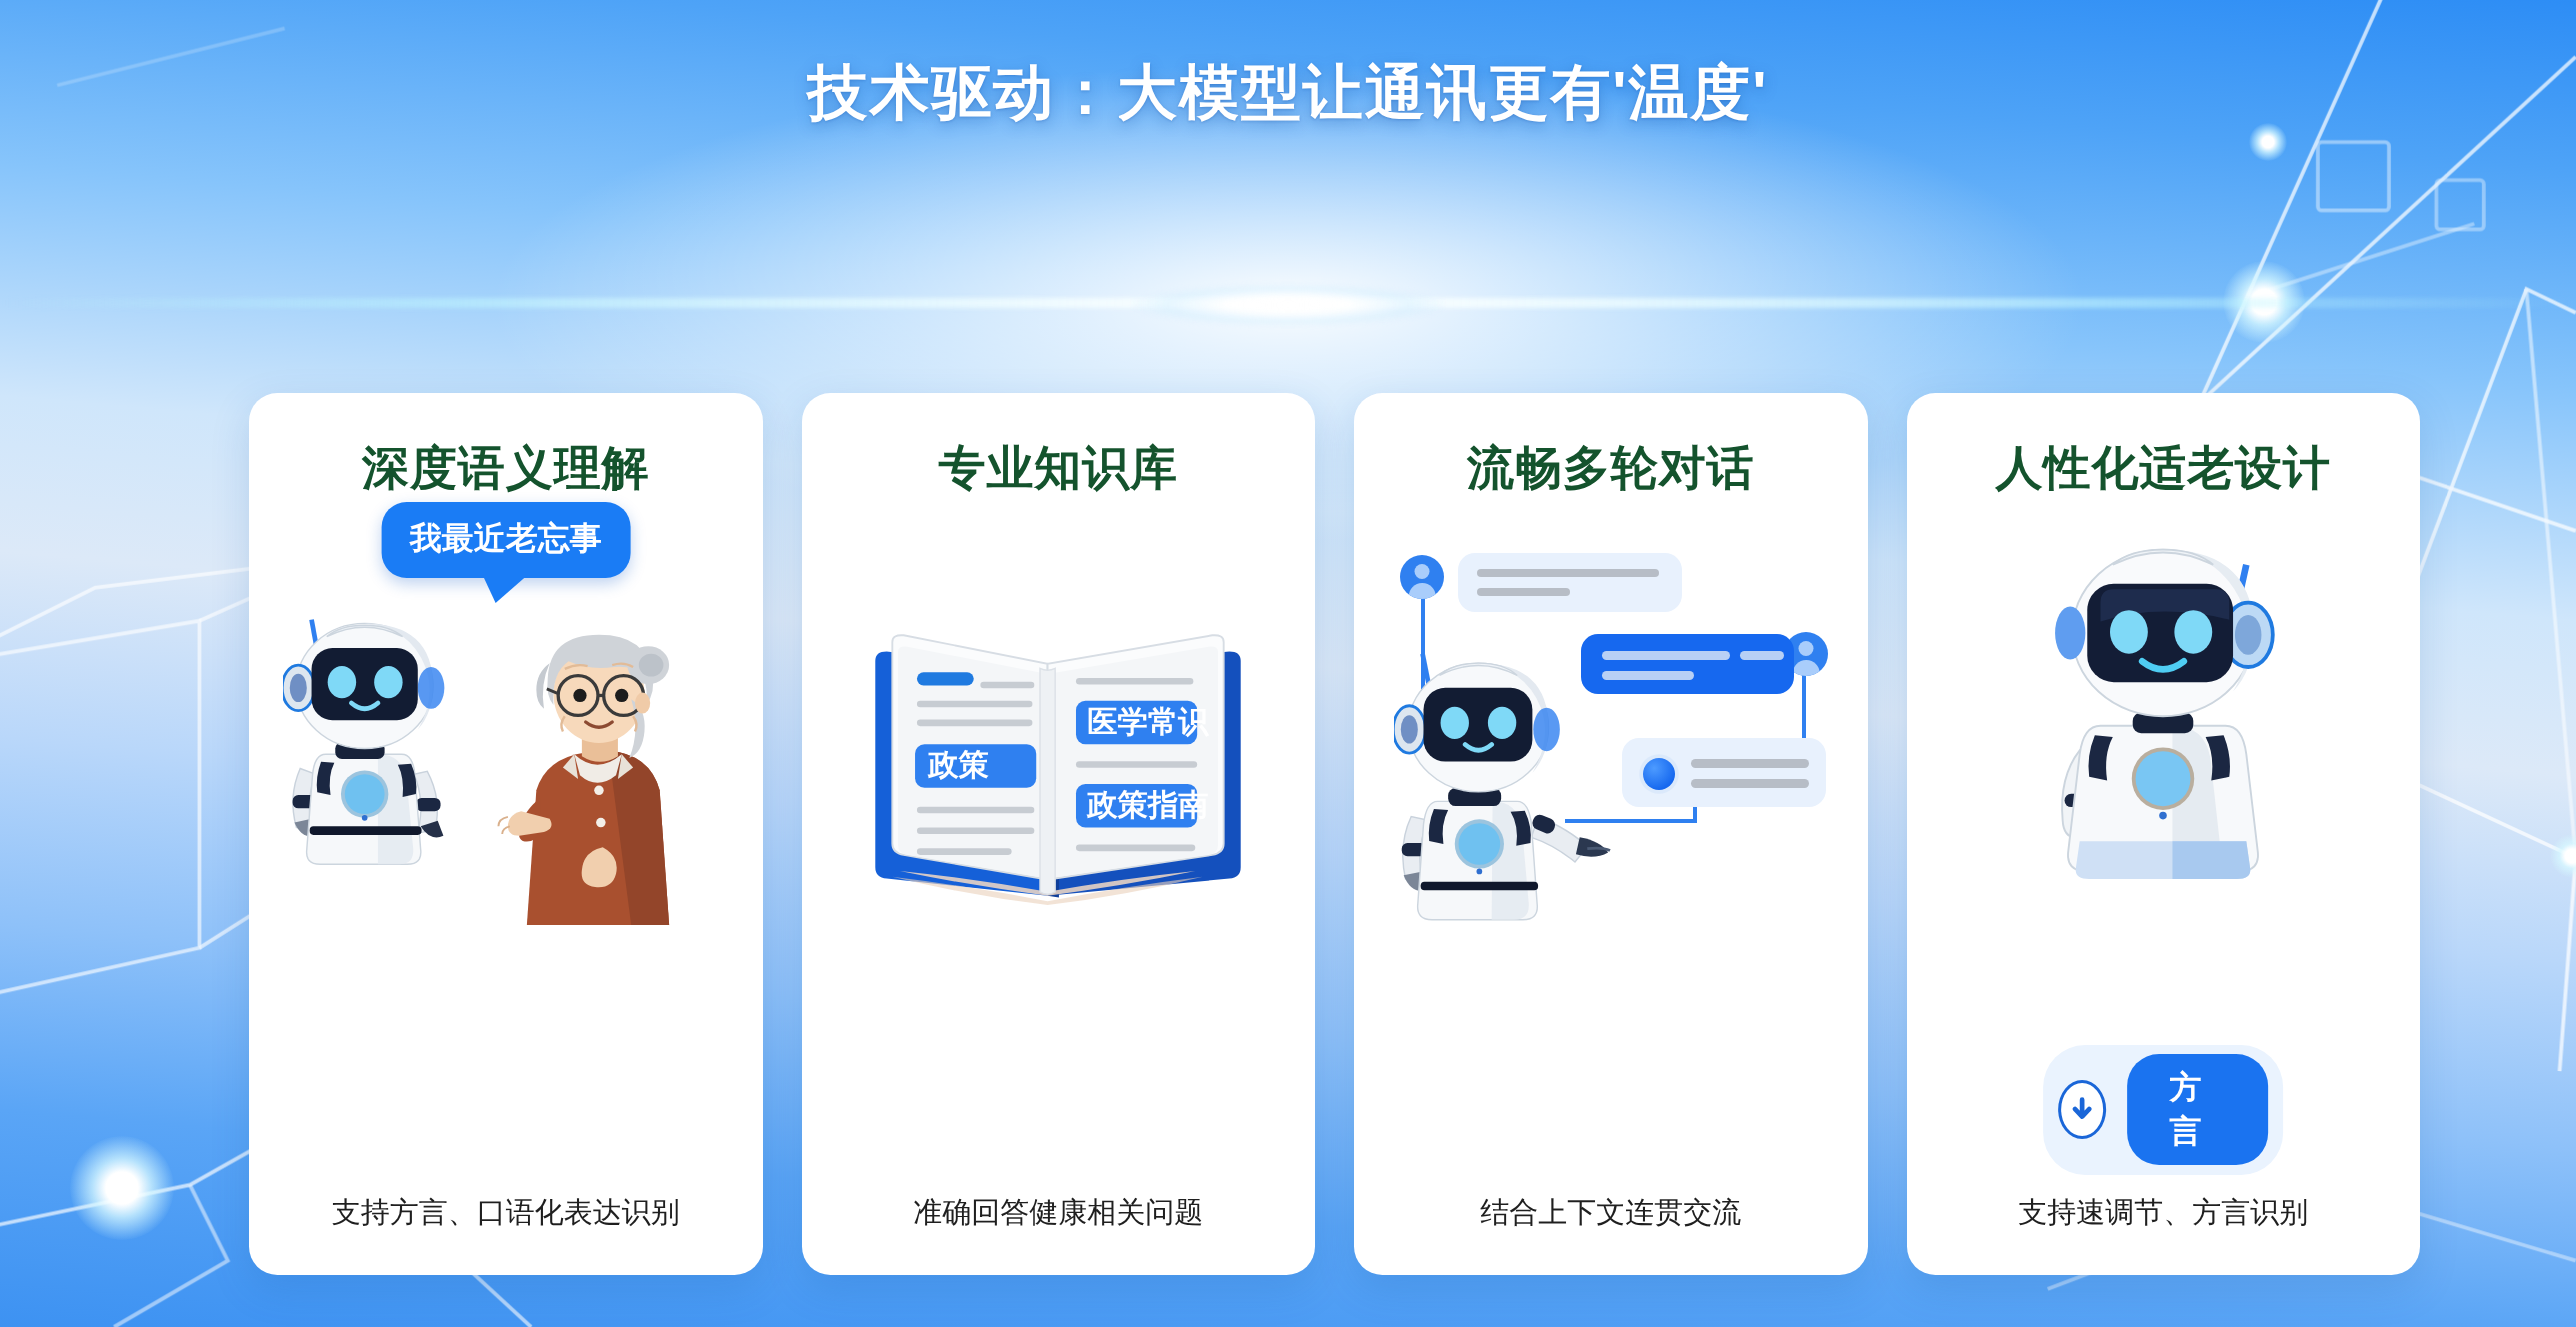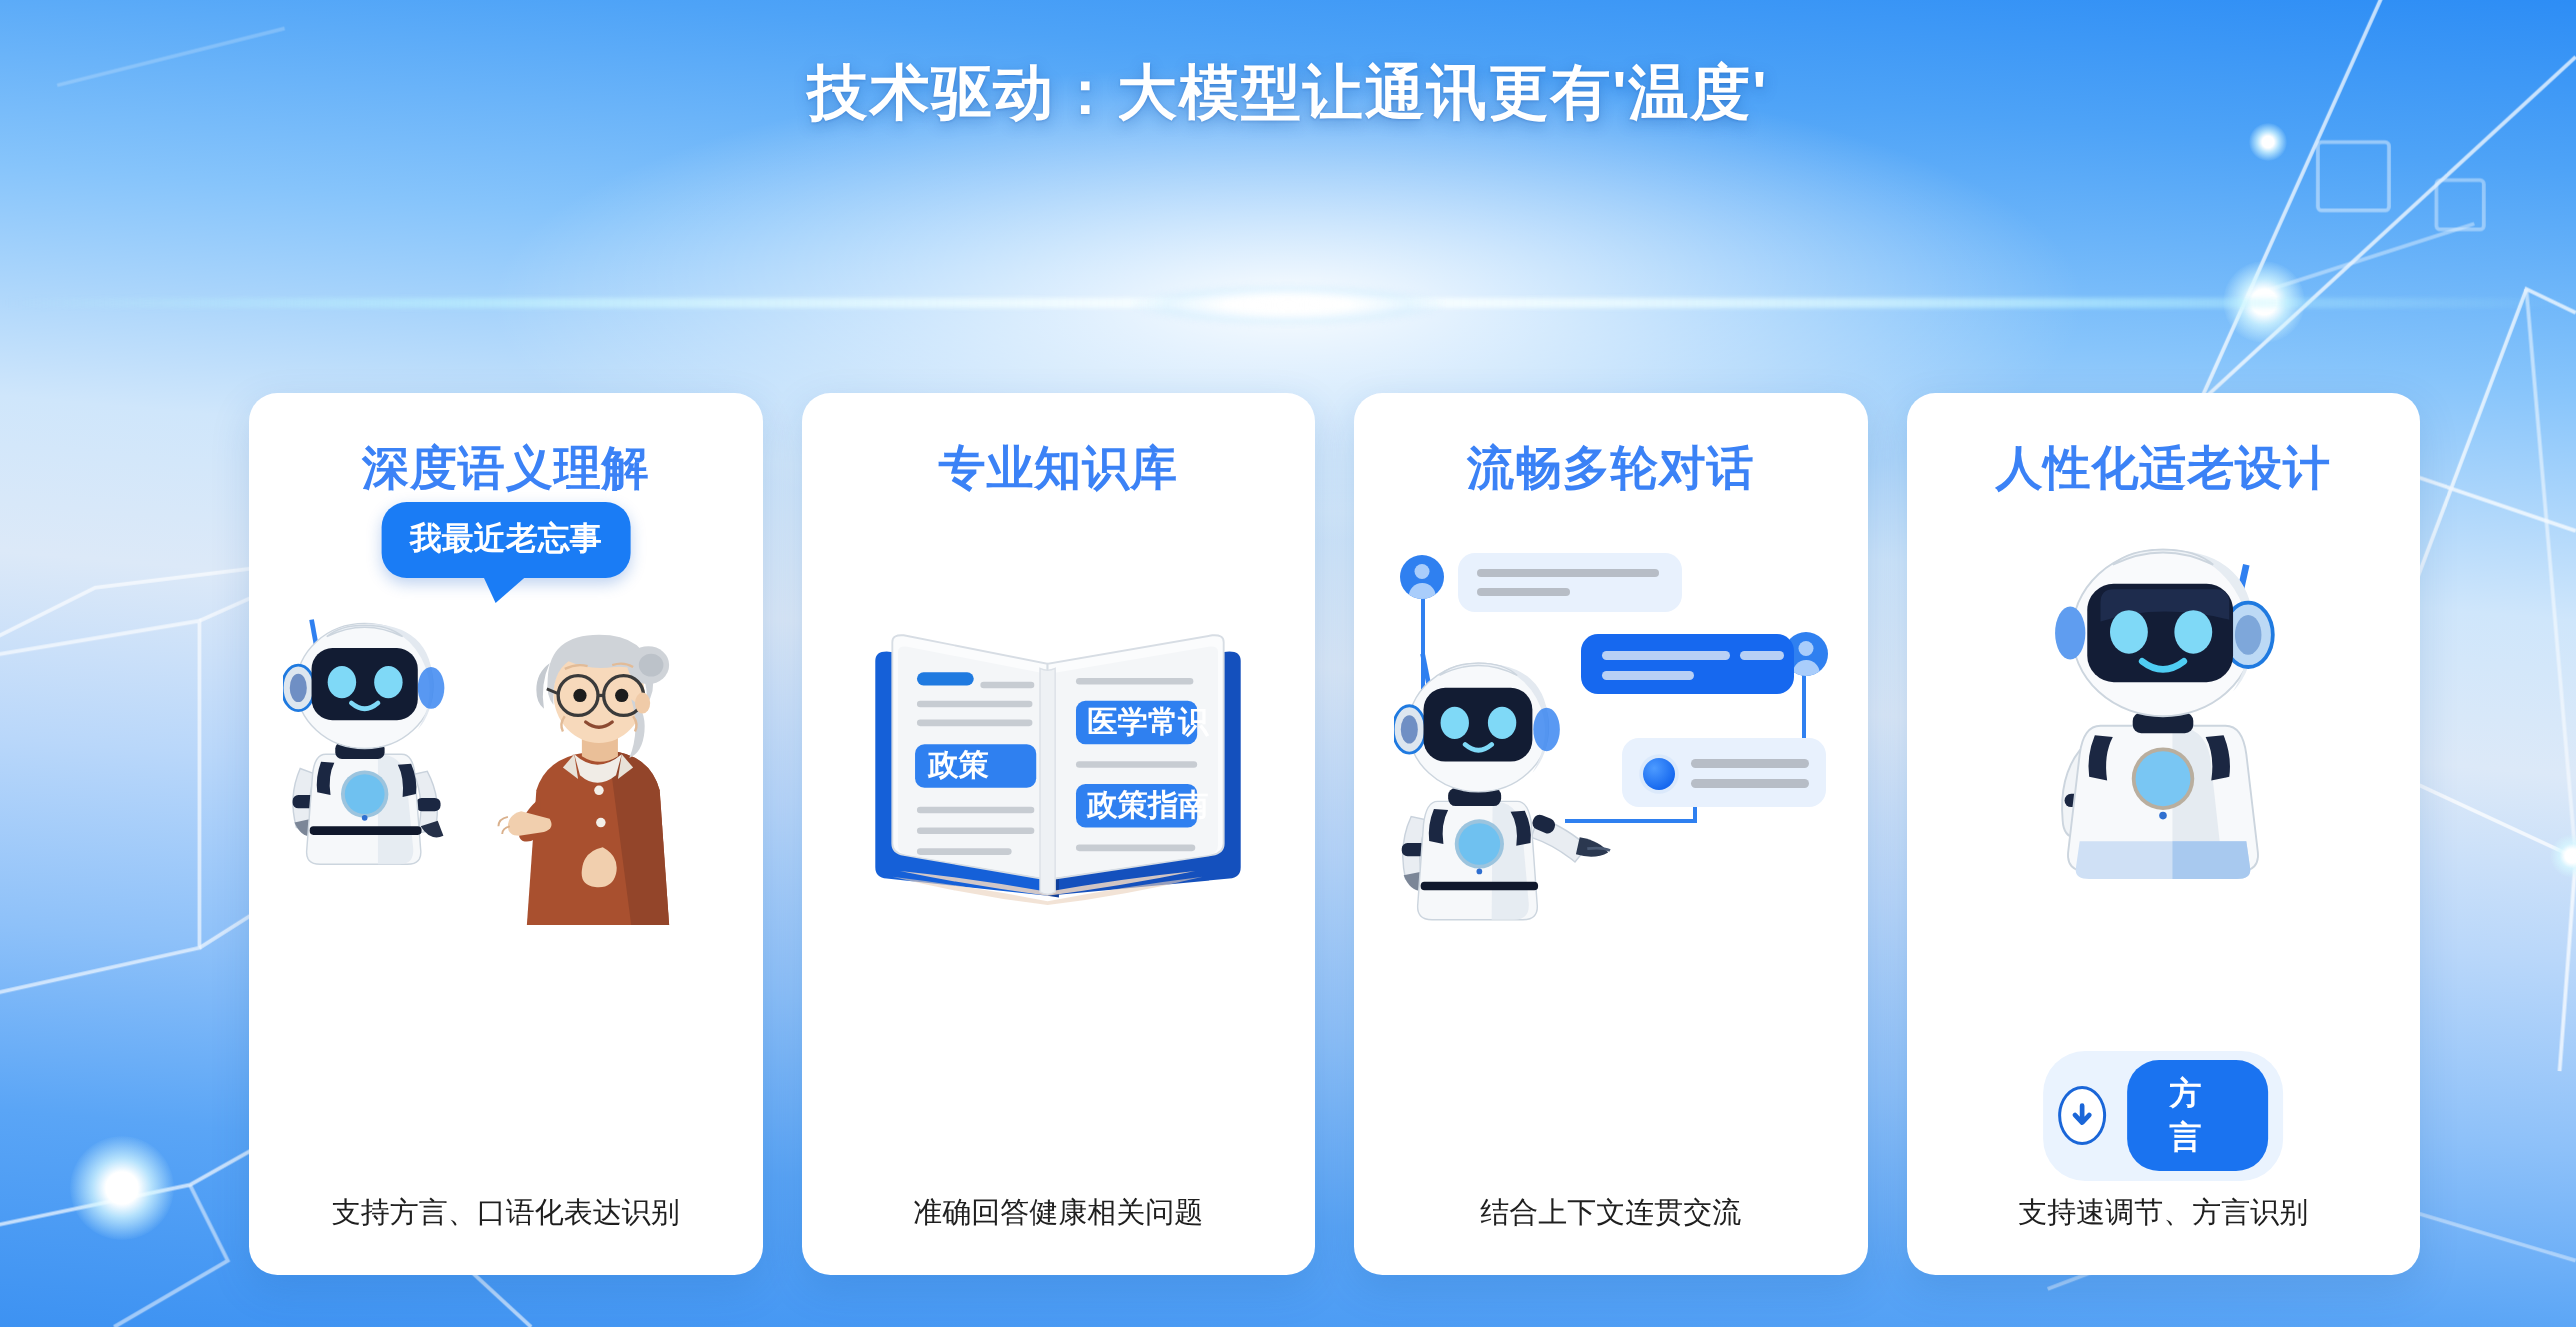--- a/index.html
+++ b/index.html
@@ -53,21 +53,21 @@
   .card {
     flex:1 1 0;
     background:#ffffff;
     border-radius:28.4px;
     box-shadow:0 13.3px 38px rgba(26,86,168,.17);
     display:flex; flex-direction:column; align-items:center;
     padding:44px 17px 32px;
     position:relative; overflow:hidden;
   }
   .card-title {
-    font-size:47px; font-weight:bold; color:#3b82f6;
+    font-size:47px; font-weight:bold; color:#14532d;
     letter-spacing:0.9px; white-space:nowrap;
   }
   .card-art { flex:1 1 auto; width:100%; position:relative; }
   .card-caption {
     font-size:29px; color:#1f1f1f; text-align:right;
     line-height:1.38; max-width:92%;
     padding-bottom:11.4px;
   }
 
   
@@ -101,21 +101,21 @@
   .bub-l { position:absolute; background:#e8f1fd; border-radius:17px; }
   .bub-b { position:absolute; background:#1668ef; border-radius:17px; }
   .ph { position:absolute; border-radius:6.6px; background:#b7bdc6; }
   .ph-w { position:absolute; border-radius:6.6px; background:#b8d0f5; }
   .dotblue { position:absolute; border-radius:50%;
      background:radial-gradient(circle at 35% 32%,#4d9bff,#1668ef 72%);
      box-shadow:0 0 0 3.8px #dbe9fb; }
 
   
   .dialect-row {
-    position:absolute; left:50%; transform:translateX(-50%); bottom:11px;
+    position:absolute; left:50%; transform:translateX(-50%); bottom:17px;
     display:flex; align-items:center; gap:21px;
     background:#eaf3fe; border-radius:42px; padding:9.5px 15px;
   }
   .dl-circle {
     width:59px;height:59px;border-radius:50%;
     background:#fff;border:3.8px solid #1a66d8;
     display:flex;align-items:center;justify-content:center;
   }
   .dl-pill {
     background:#1a73f0;color:#fff;font-size:32px;font-weight:bold;

